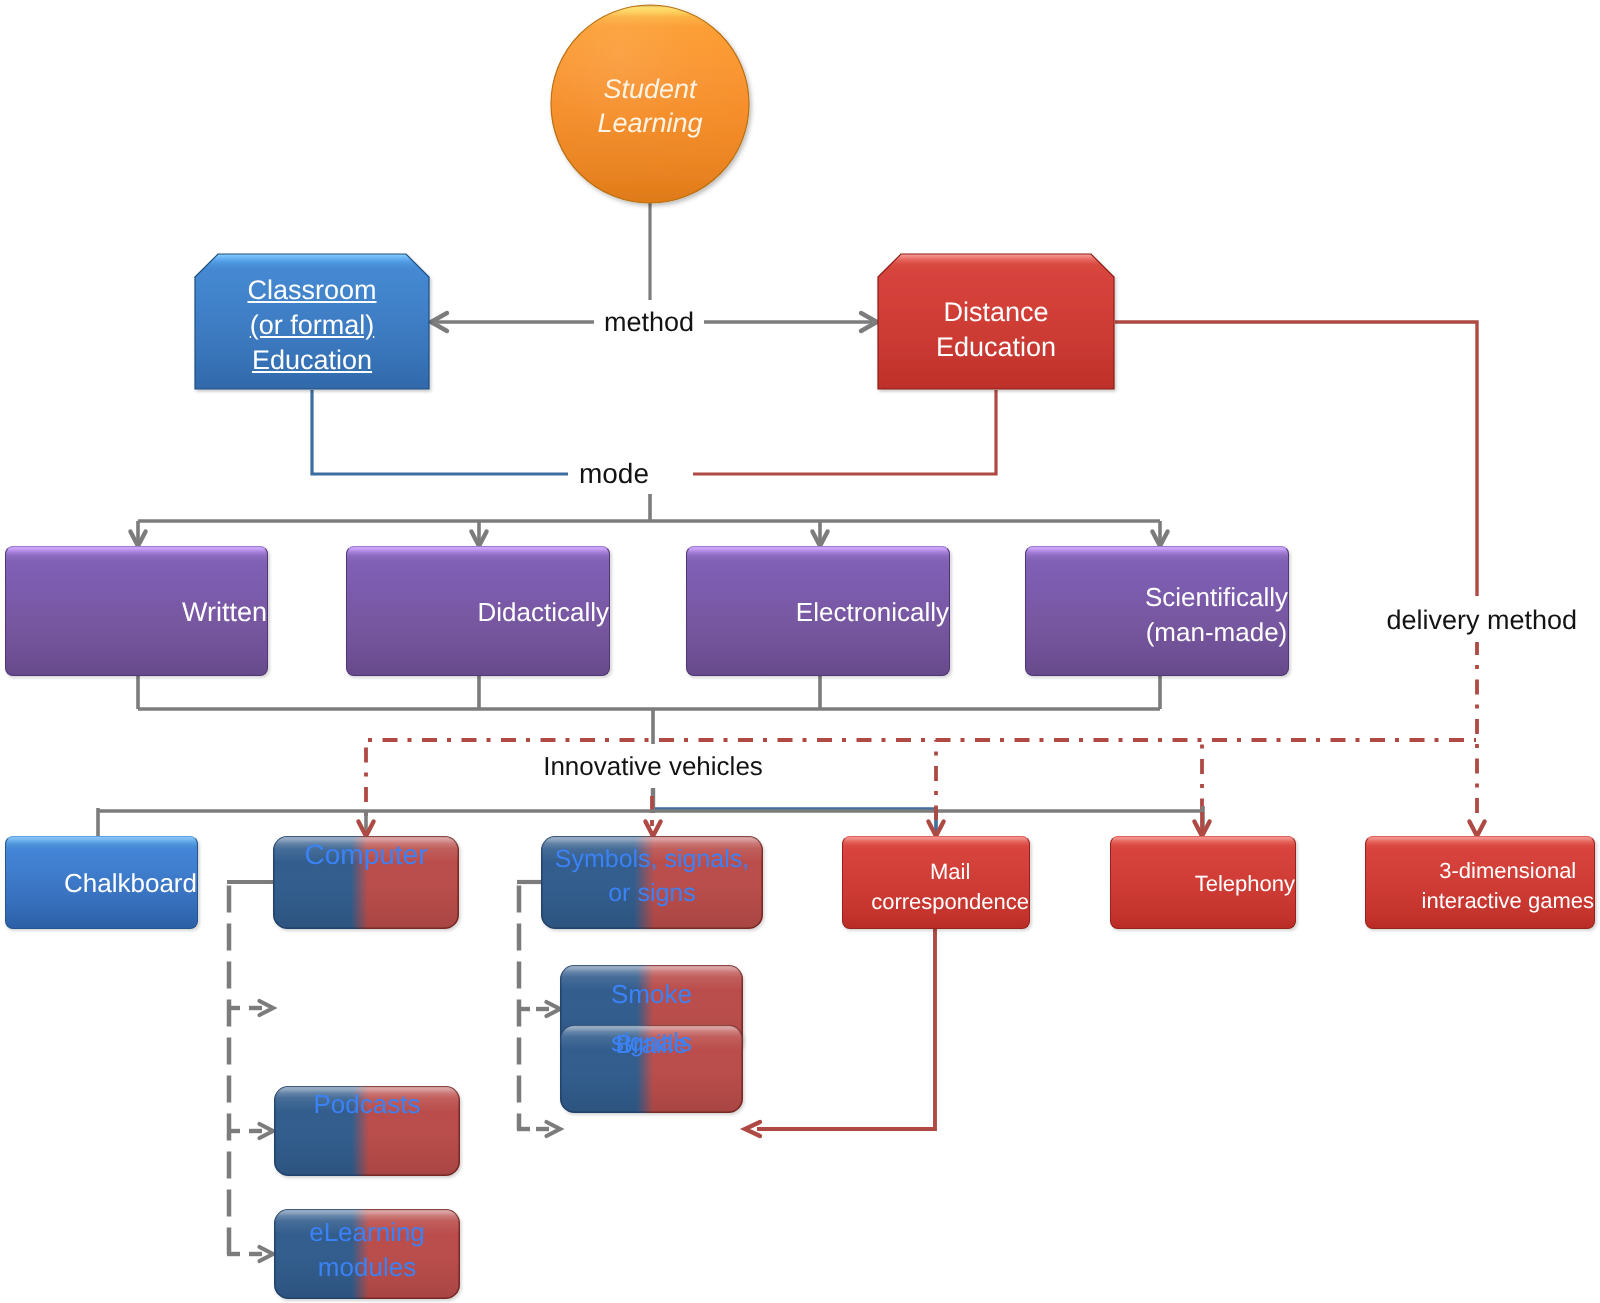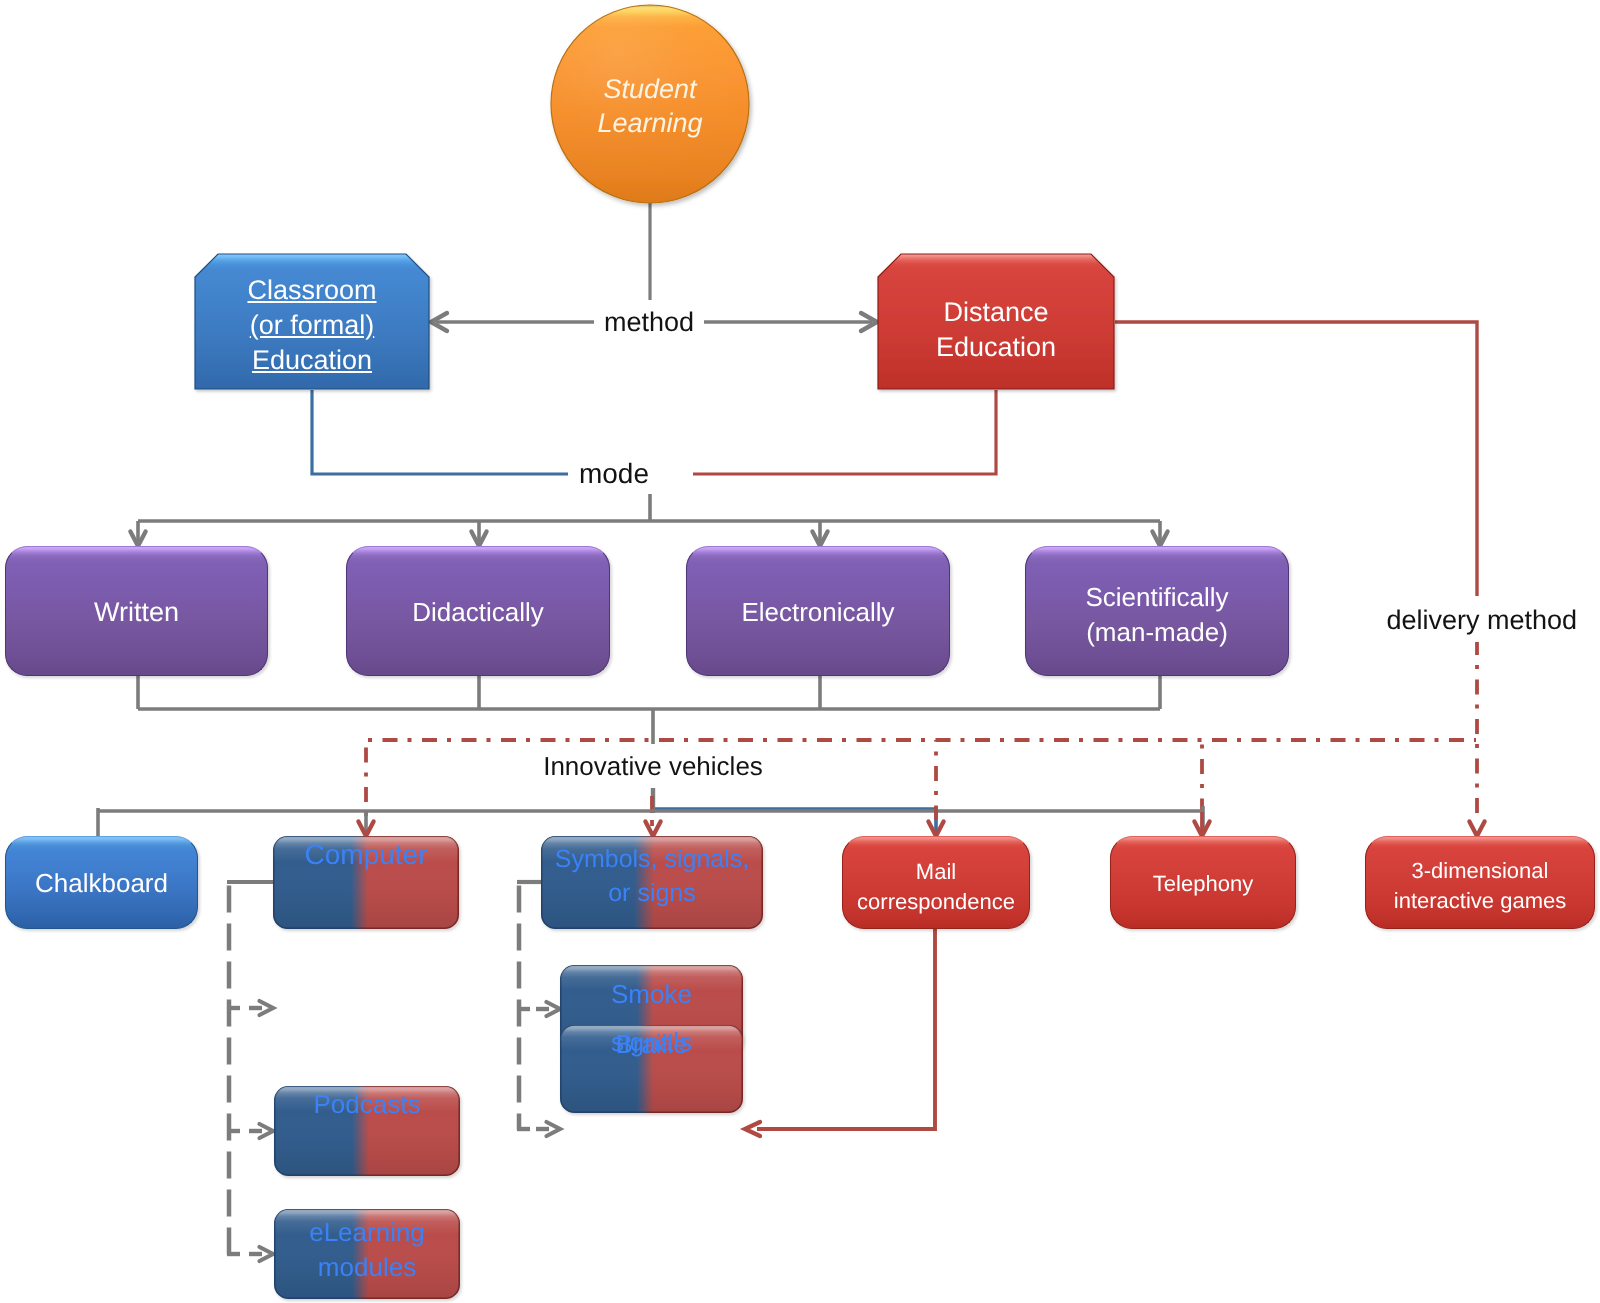--- a/index.html
+++ b/index.html
@@ -19,22 +19,22 @@
   .circwrap{position:absolute;}
   .circwrap svg{position:absolute;left:0;top:0;overflow:visible;}
   .circ{left:0;top:0;width:100%;height:100%;background:none;color:#FDF4E4;}
 
   
   .octwrap{position:absolute;}
   .octwrap svg{position:absolute;left:0;top:0;overflow:visible;}
   .oct{left:0;top:0;width:100%;height:100%;background:none;}
 
   
-  .rb{border-radius:22px;
-      box-shadow:1.5px 2px 3px rgba(0,0,0,.16);}
+  .rb{border-radius:8px;
+      box-shadow:1.5px 2px 3px rgba(0,0,0,.16);justify-content:flex-end;}
   .rb::before{content:"";position:absolute;left:0;top:0;right:0;bottom:0;border-radius:14px;
       pointer-events:none;z-index:1;}
   .purple{background:#7B52AD;
      background-image:linear-gradient(to bottom,
         #CAA8F6 0px,#C5A1F4 2px,#B08AE3 4px,#9F7AD3 6px,#9170C4 8px,
         #8869BB 10px,#8263B6 13px,#8060B4 16px,
         #7C5CAF 30%,#77579F 60%,#6E4E94 86%,#664A8A 100%);
      border:1px solid #513677;border-top-color:#9E7BD0;}
   .blue{background:#3F80C7;
      background-image:linear-gradient(to bottom,

